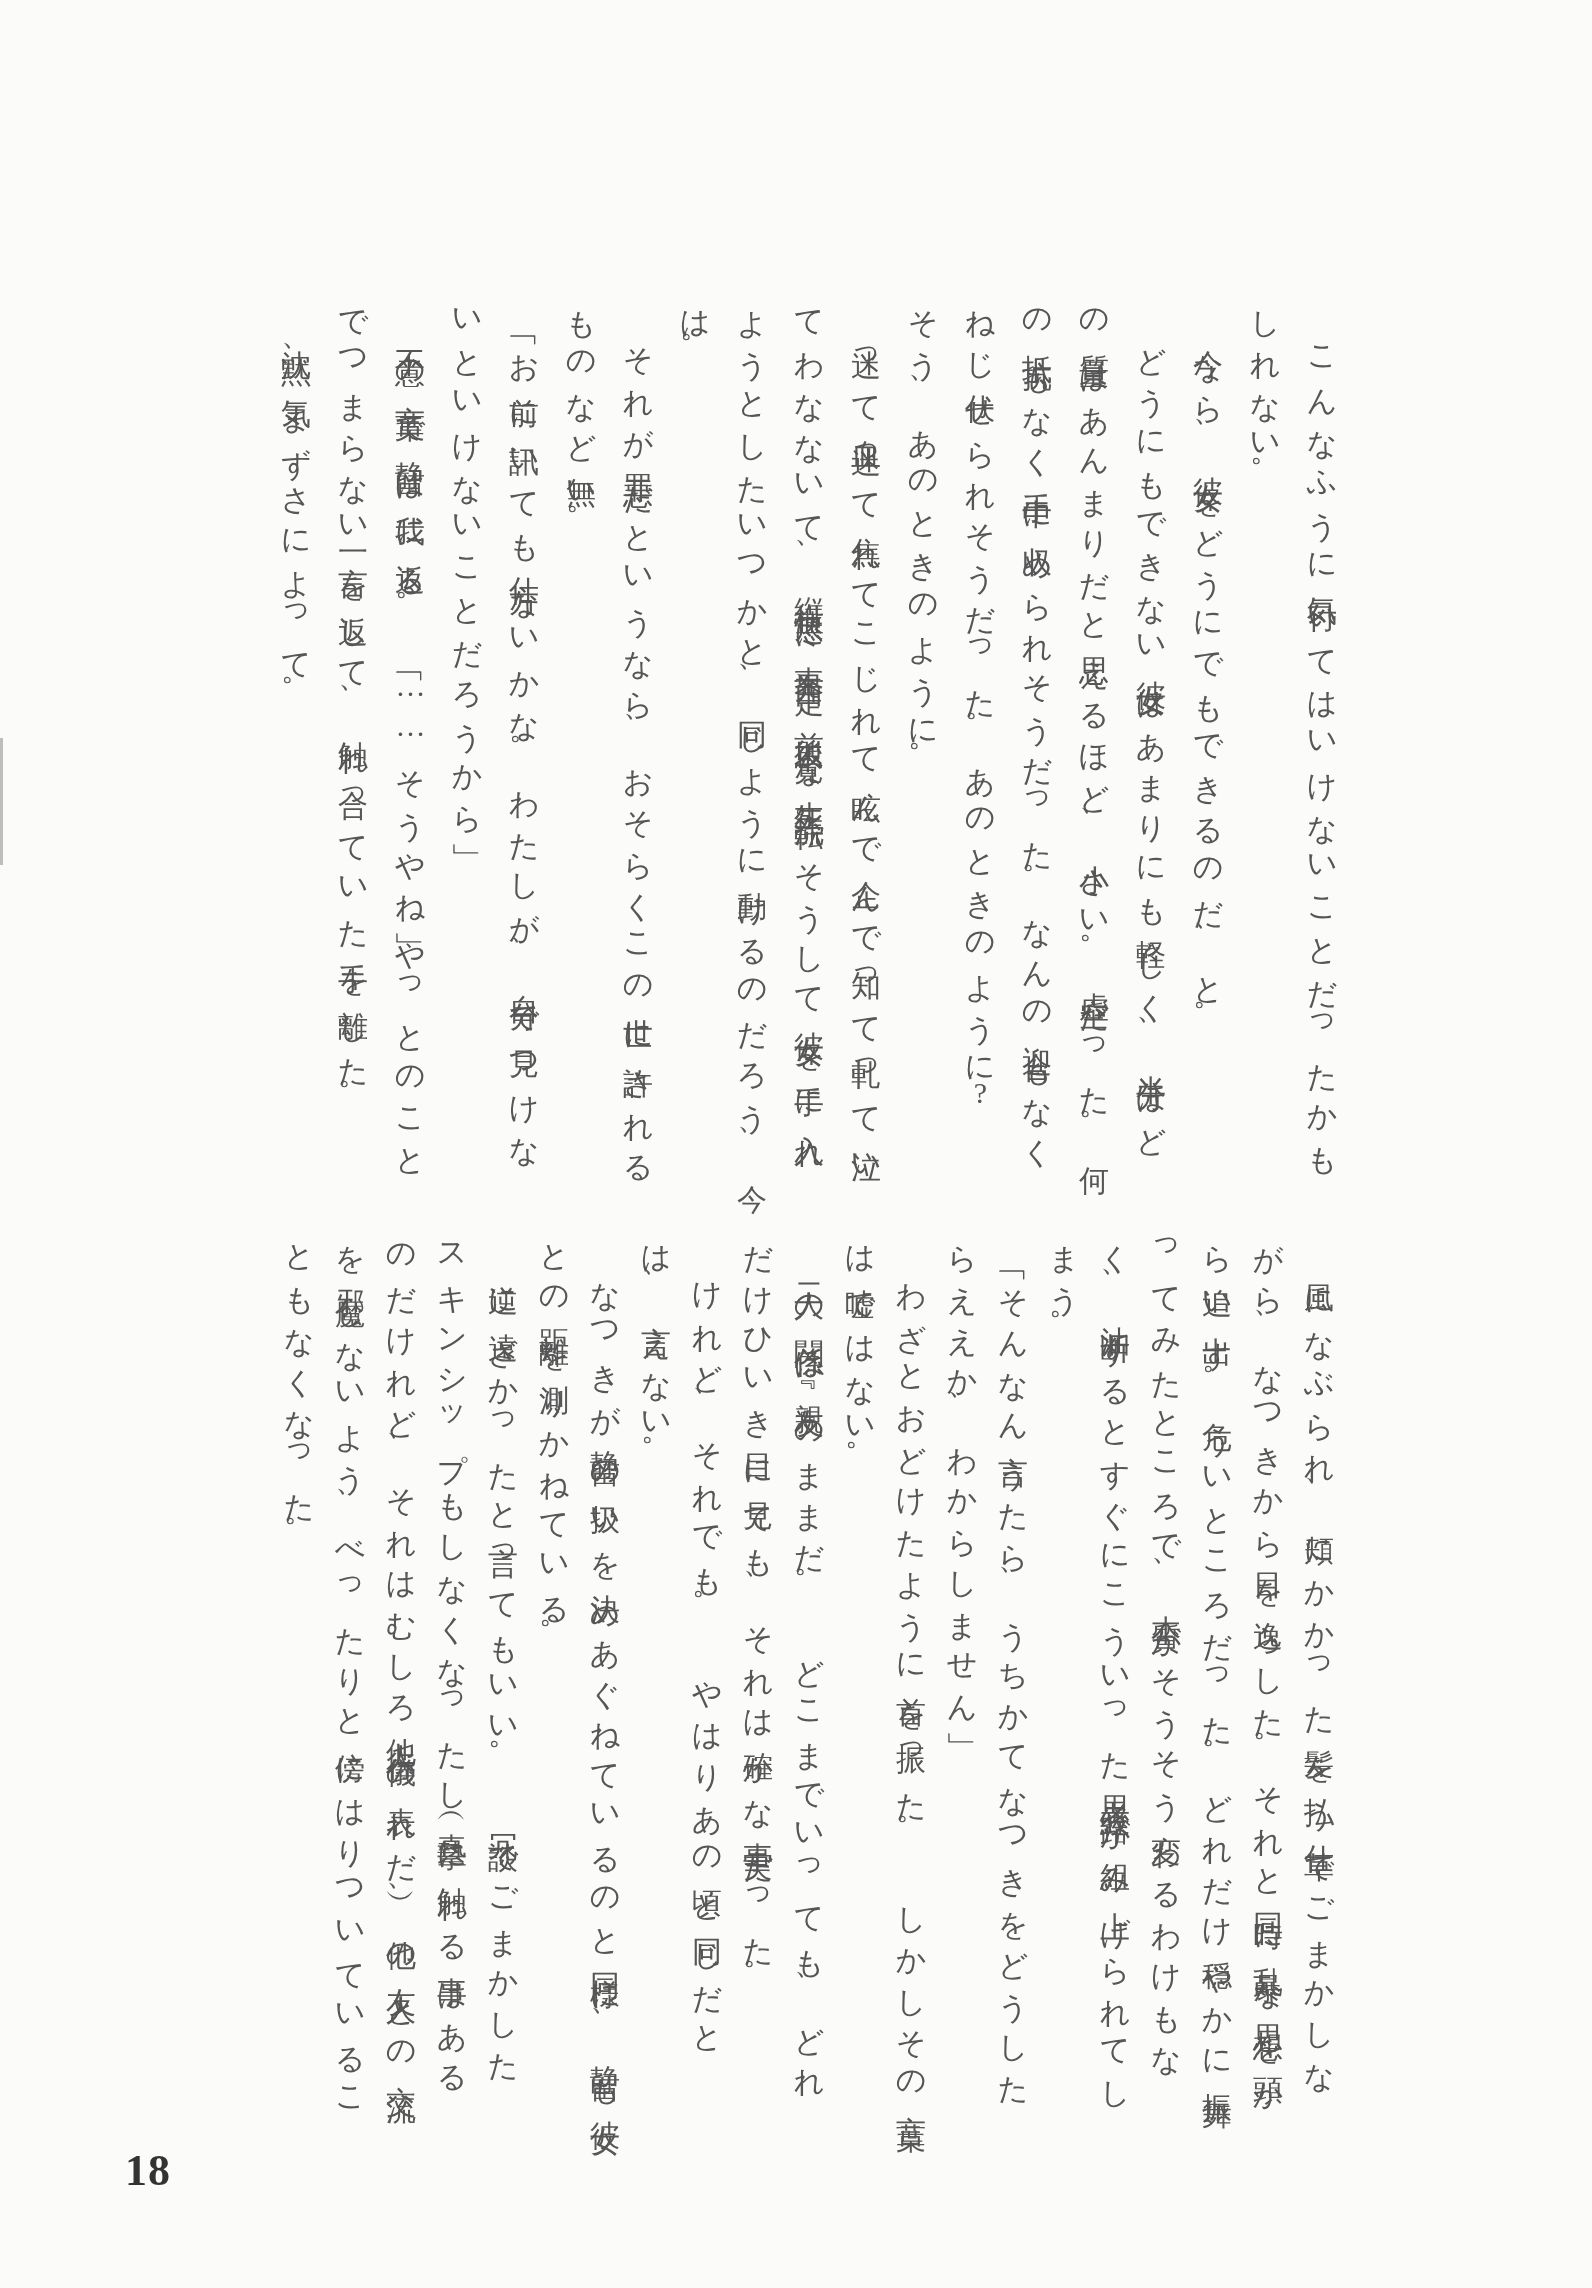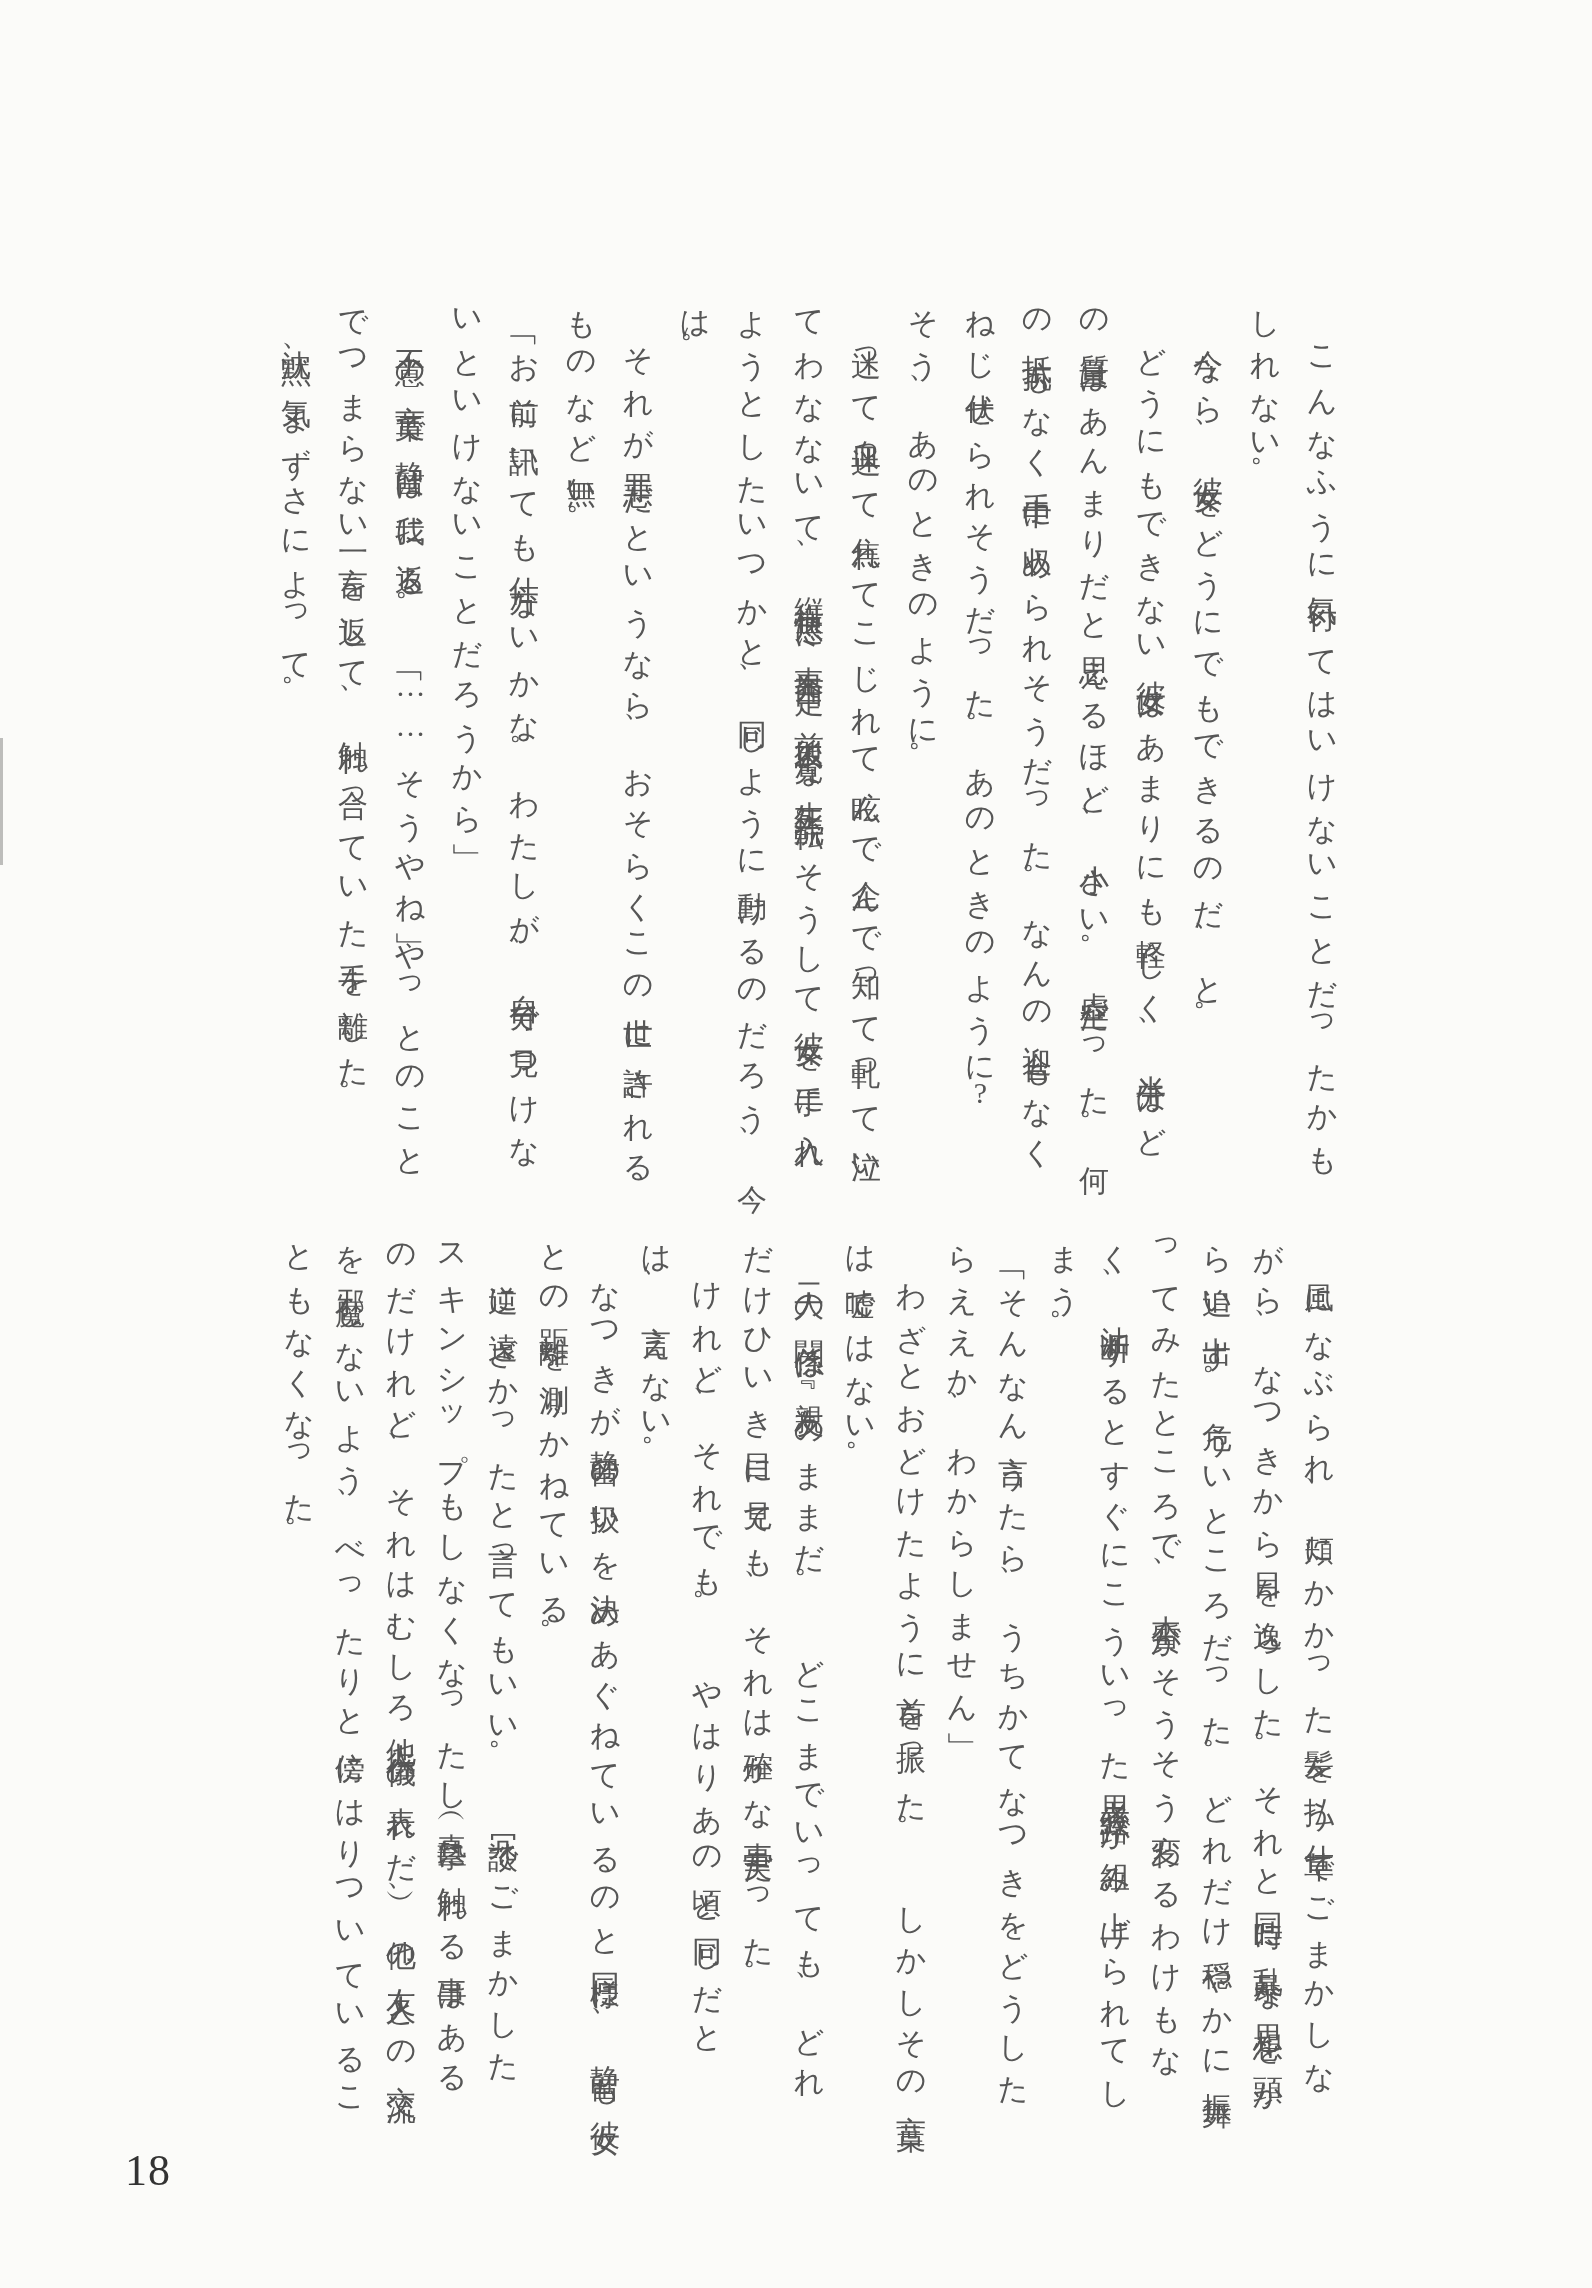--- a/index.html
+++ b/index.html
@@ -40,21 +40,21 @@
     top: 1224px;
     right: 247px;
     height: 888px;
     line-height: 51px;
   }
   .page-number {
     position: absolute;
     left: 125px;
     top: 2145px;
     font-size: 44px;
-    font-weight: 400;
+    font-weight: 700;
     color: #333333;
     letter-spacing: 1px;
     font-family: "Liberation Serif", "DejaVu Serif", serif;
   }
   .scan-artifact-line {
     position: absolute;
     left: 0;
     top: 738px;
     width: 3px;
     height: 127px;

